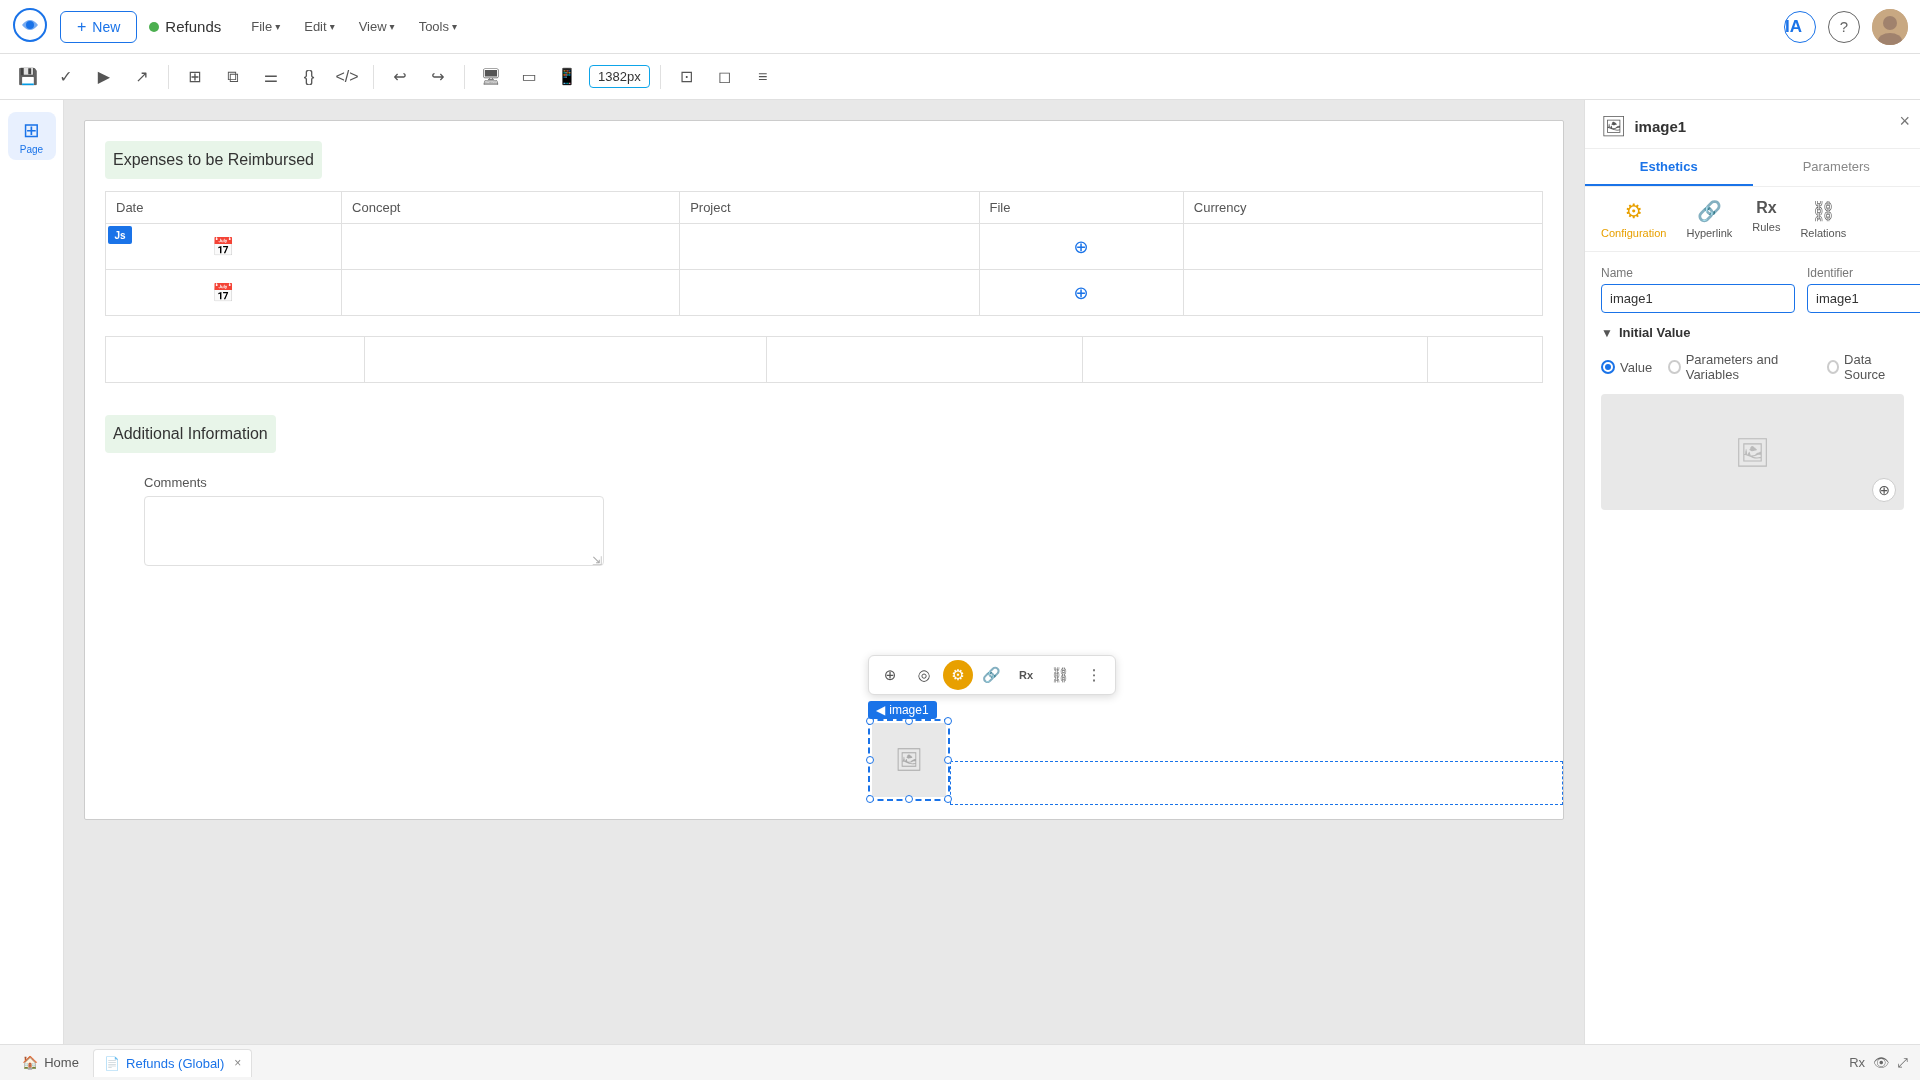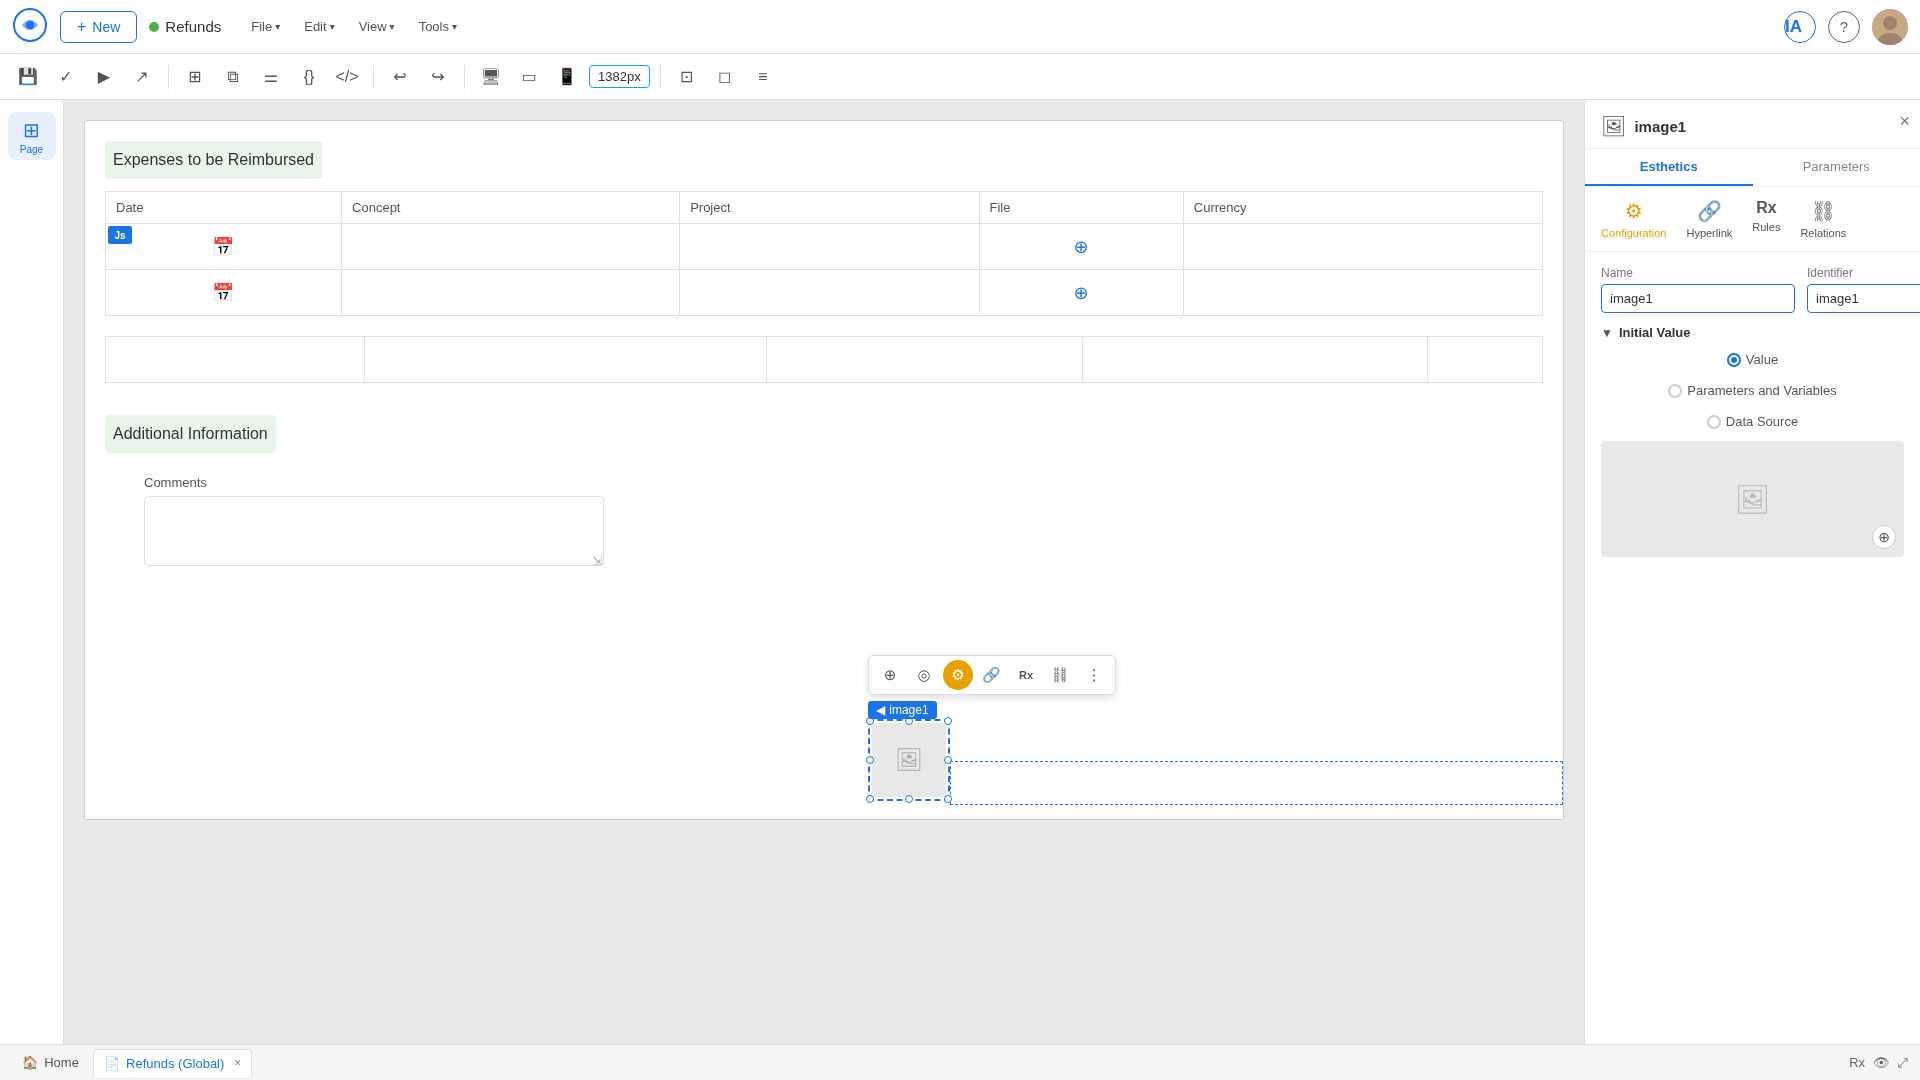--- a/index.html
+++ b/index.html
@@ -221,21 +221,21 @@
 
     
     .section-title-collapsible {
       display: flex; align-items: center; gap: 6px;
       font-size: 13px; font-weight: 600; color: #333; margin-bottom: 12px;
       cursor: pointer;
     }
     .chevron-icon { font-size: 12px; color: #555; }
 
     
-    .radio-group { display: flex; align-items: center; gap: 16px; margin-bottom: 12px; flex-direction: column; }
+    .radio-group { display: flex; align-items: center; gap: 16px; margin-bottom: 12px; }
     .radio-item { display: flex; align-items: center; gap: 5px; font-size: 13px; color: #555; cursor: pointer; }
     .radio-circle {
       width: 14px; height: 14px; border-radius: 50%; border: 2px solid #ccc;
       display: flex; align-items: center; justify-content: center;
     }
     .radio-circle.selected { border-color: #1a73e8; }
     .radio-circle.selected::after { content: ''; width: 6px; height: 6px; border-radius: 50%; background: #1a73e8; }
 
     
     .image-preview {

